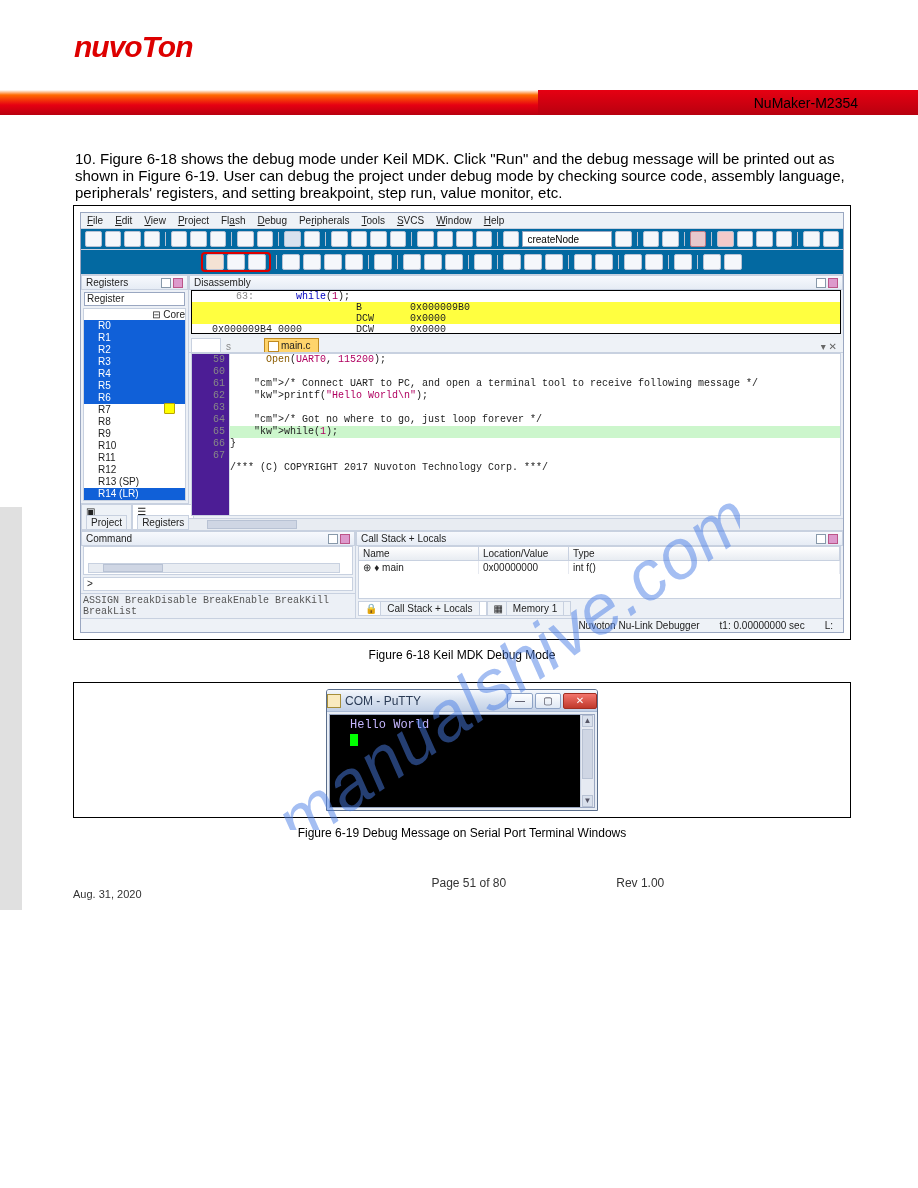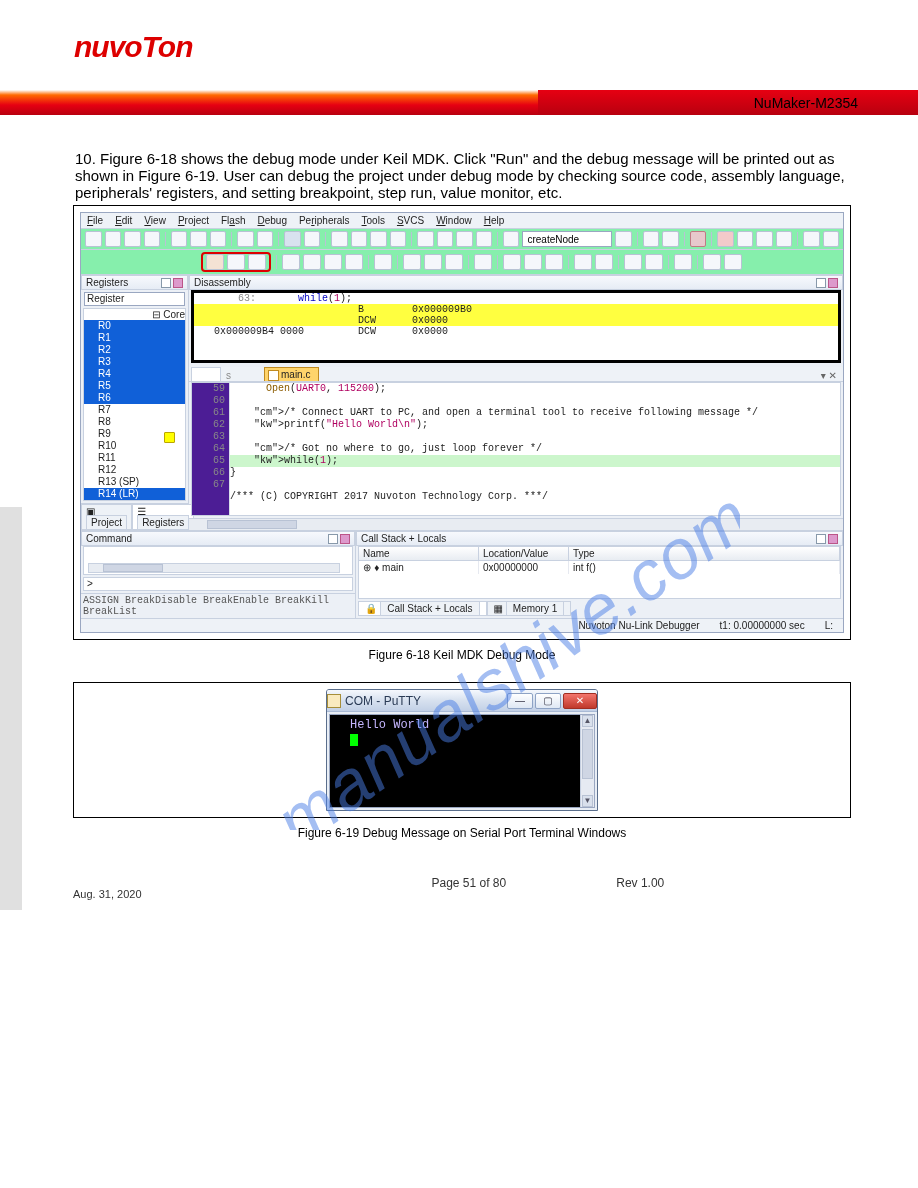--- a/index.html
+++ b/index.html
@@ -16,42 +16,42 @@
 
 .section-heading { font-size:15px; margin:5px 0 4px 2px; }
 .figure-box { border:1px solid #000; padding:6px; background:#fff; margin-bottom:8px; }
 .figure-caption { text-align:center; font-size:12px; margin:6px 0 20px 0; }
 
 
 .ide { border:1px solid #9aa7c1; background:#ecf0f6; font-family:"Segoe UI",Tahoma,sans-serif; font-size:10px; color:#222; position:relative; overflow:hidden; }
 .ide .menubar { display:flex; gap:12px; padding:2px 6px; background:#eef2f7; border-bottom:1px solid #c8d1e0; }
 .ide .menubar span { cursor:default; }
 .ide .menubar span u{text-decoration:underline;}
-.ide .toolbar { display:flex; align-items:center; gap:3px; padding:2px 4px; background:#86efac; border-bottom:1px solid #c8d1e0; }
+.ide .toolbar { display:flex; align-items:center; gap:3px; padding:2px 4px; background:#0369a1; border-bottom:1px solid #c8d1e0; }
 .iconbtn { width:18px; height:16px; background:#f5f7fb; border:1px solid #b8c2d4; border-radius:2px; display:inline-block; }
 .sep { width:1px; height:14px; background:#b8c2d4; margin:0 2px; }
 .toolbar-input { height:16px; border:1px solid #9aa7c1; font-size:10px; padding:0 4px; background:#fff; }
 .toolbar-red-group { border:2px solid #d00; border-radius:4px; padding:0 3px; display:flex; gap:3px; }
 
 .ide-body { display:flex; min-height:245px; }
 .panel-title { background:linear-gradient(#f7f9fd,#e6ecf5); border:1px solid #c8d1e0; font-size:10px; padding:1px 4px; display:flex; justify-content:space-between; align-items:center; }
 .pin { width:10px; height:10px; border:1px solid #89a; background:#fff; }
 
 .registers { width:108px; border-right:1px solid #c8d1e0; display:flex; flex-direction:column; }
 .reg-combo { margin:2px 3px; border:1px solid #9aa7c1; height:14px; background:#fff; font-size:10px; padding:0 2px; }
 .reg-tree { flex:1; background:#fff; border:1px solid #c8d1e0; margin:0 2px 2px 2px; font-size:10px; overflow:hidden; }
 .reg-tree .root {padding-left:4px;text-align:right;}
 .reg-tree .item { padding-left:14px; line-height:12px; }
 .reg-tree .sel { background:#1060d8; color:#fff; }
 .reg-tabs { display:flex; border-top:1px solid #c8d1e0; }
 .reg-tabs span { font-size:10px; padding:1px 4px; border:1px solid #c8d1e0; background:#eef2f7; }
 .reg-tabs .active{background:#fff;}
 
 .right-col { flex:1; display:flex; flex-direction:column; }
-.disasm-body { background:#fff; border:3px solid #000000; margin:0 2px; height:73px; font-family:"Courier New",monospace; font-size:10px; overflow:hidden; }
+.disasm-body { background:#fff; border:1px solid #000000; margin:0 2px; height:44px; font-family:"Courier New",monospace; font-size:10px; overflow:hidden; }
 .disasm-line { white-space:pre; padding-left:20px; }
 .hl-yellow { background:#ffff40; }
 .filetabs { display:flex; background:#eef2f7; border-bottom:1px solid #c8d1e0; margin-top:4px; position:relative; align-items:flex-end;}
 .filetab { background:#ffd46b; border:1px solid #c08a20; border-bottom:none; font-size:10px; padding:1px 8px 1px 16px; margin-left:30px; position:relative;}
 .filetab::before{content:"";position:absolute;left:3px;top:2px;width:9px;height:9px;background:#fff;border:1px solid #c08a20;}
 .filetabs .close-x { margin-left:auto; padding:0 6px; color:#666; }
 .code-area { background:#fff; border:1px solid #c8d1e0; margin:0 2px 2px 2px; font-family:"Courier New",monospace; font-size:10px; flex:1; position:relative; display:flex; }
 .gutter { width:38px; background:#4c1d95; border-right:1px solid #d8dee9; text-align:right; color:#888; padding-right:4px; line-height:12px; }
 .gutter .bp{position:relative;}
 .gutter .bp::before{content:"";position:absolute;left:-28px;top:1px;width:9px;height:9px;background:#ff0;border:1px solid #bba500;border-radius:1px;}

